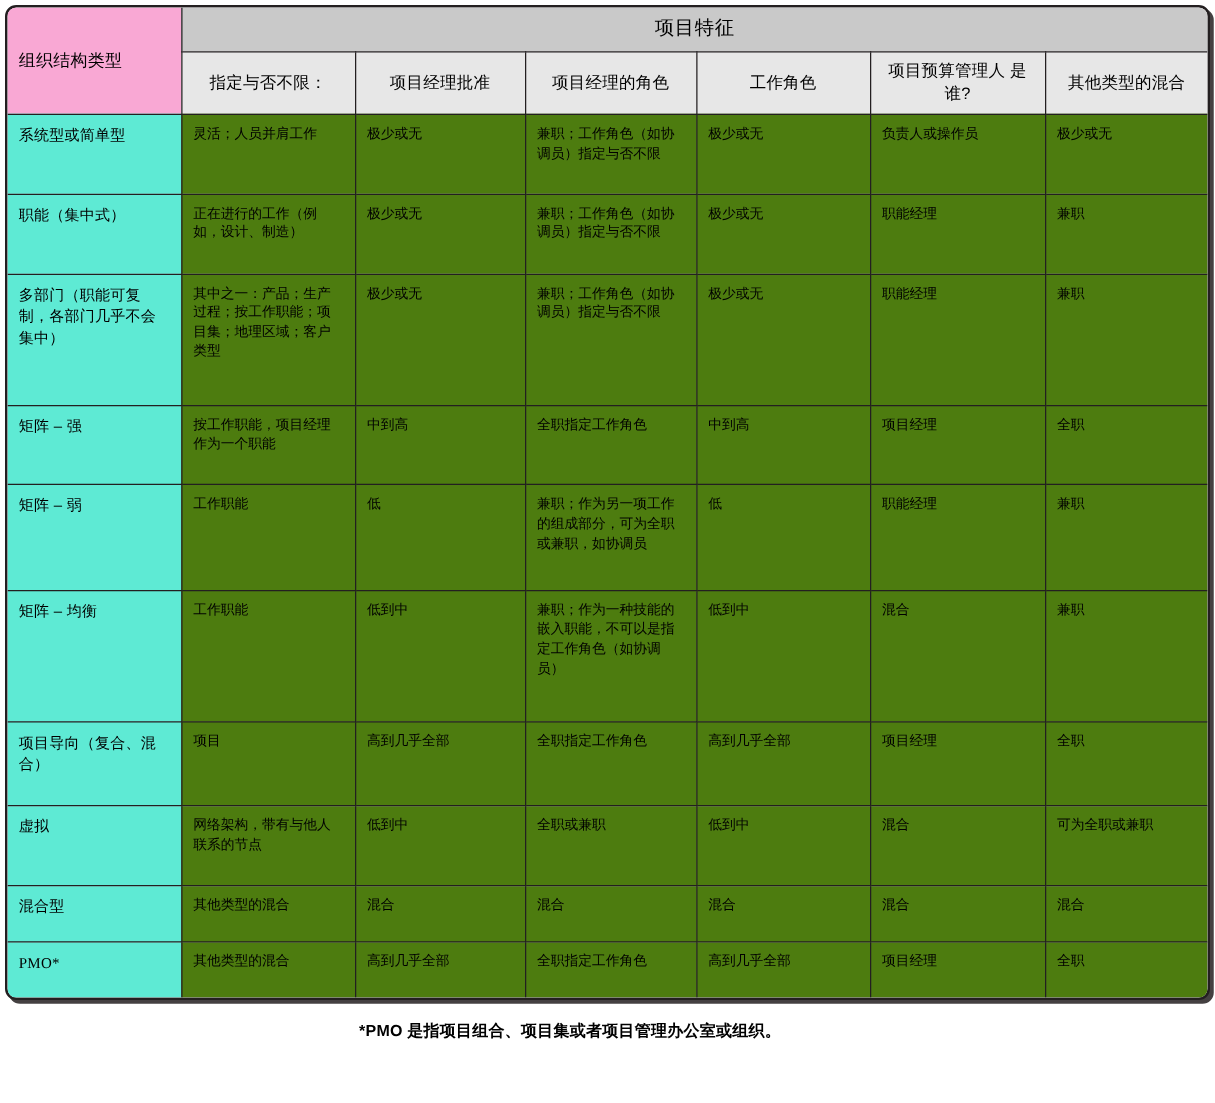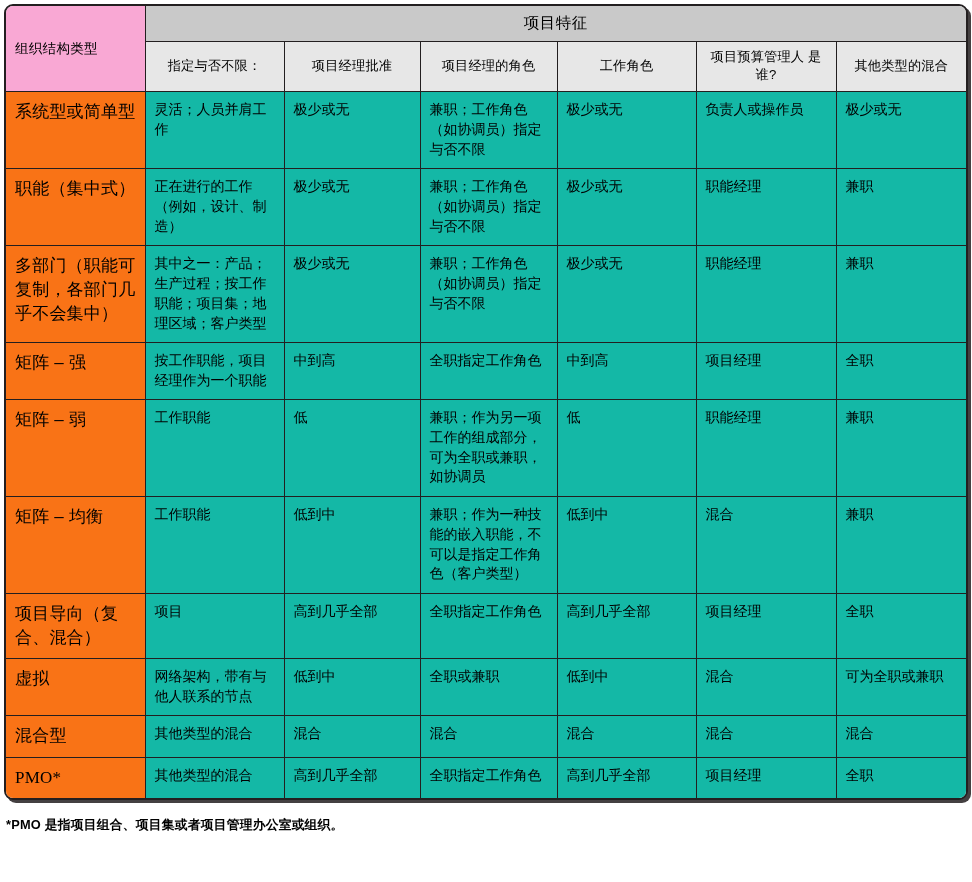--- a/index.html
+++ b/index.html
@@ -91,30 +91,30 @@
     vertical-align: middle !important;
     font-weight: bold;
     font-size: 13.2px;
     line-height: 1.35;
     letter-spacing: 0.2px;
     padding: 6px 4px !important;
   }
 
   
   .row-label {
-    background: #f97316;
-    font-weight: bold;
-    font-size: 17px;
+    background: #5eead4;
+    font-weight: bold;
+    font-size: 12px;
     line-height: 1.45;
     letter-spacing: 0.2px;
   }
 
   .cell {
-    background: #14b8a6;
-    font-size: 14px;
+    background: #4d7c0f;
+    font-size: 11px;
     line-height: 1.45;
   }
 
   
   col.c0 { width: 139px; }
   col.c1 { width: 139px; }
   col.c2 { width: 136px; }
   col.c3 { width: 137px; }
   col.c4 { width: 139px; }
   col.c5 { width: 140px; }
@@ -124,20 +124,21 @@
   .footnote {
     position: absolute;
     left: 6px;
     top: 816px;
     width: 900px;
     font-size: 12.8px;
     font-weight: bold;
     letter-spacing: 0.2px;
     color: #000000;
     line-height: 1.4;
+    text-align: center;
   }
 </style>
 </head>
 <body>
 
 <div id="page">
 
   <div class="table-wrap">
     <table class="matrix">
       <colgroup>
@@ -207,21 +208,21 @@
             <td class="cell">低</td>
             <td class="cell">兼职；作为另一项工作的组成部分，可为全职或兼职，如协调员</td>
             <td class="cell">低</td>
             <td class="cell">职能经理</td>
             <td class="cell">兼职</td>
           </tr>
           <tr>
             <td class="row-label">矩阵 – 均衡</td>
             <td class="cell">工作职能</td>
             <td class="cell">低到中</td>
-            <td class="cell">兼职；作为一种技能的嵌入职能，不可以是指定工作角色（客户类型）</td>
+            <td class="cell">兼职；作为一种技能的嵌入职能，不可以是指定工作角色（如协调员）</td>
             <td class="cell">低到中</td>
             <td class="cell">混合</td>
             <td class="cell">兼职</td>
           </tr>
           <tr>
             <td class="row-label">项目导向（复合、混合）</td>
             <td class="cell">项目</td>
             <td class="cell">高到几乎全部</td>
             <td class="cell">全职指定工作角色</td>
             <td class="cell">高到几乎全部</td>

